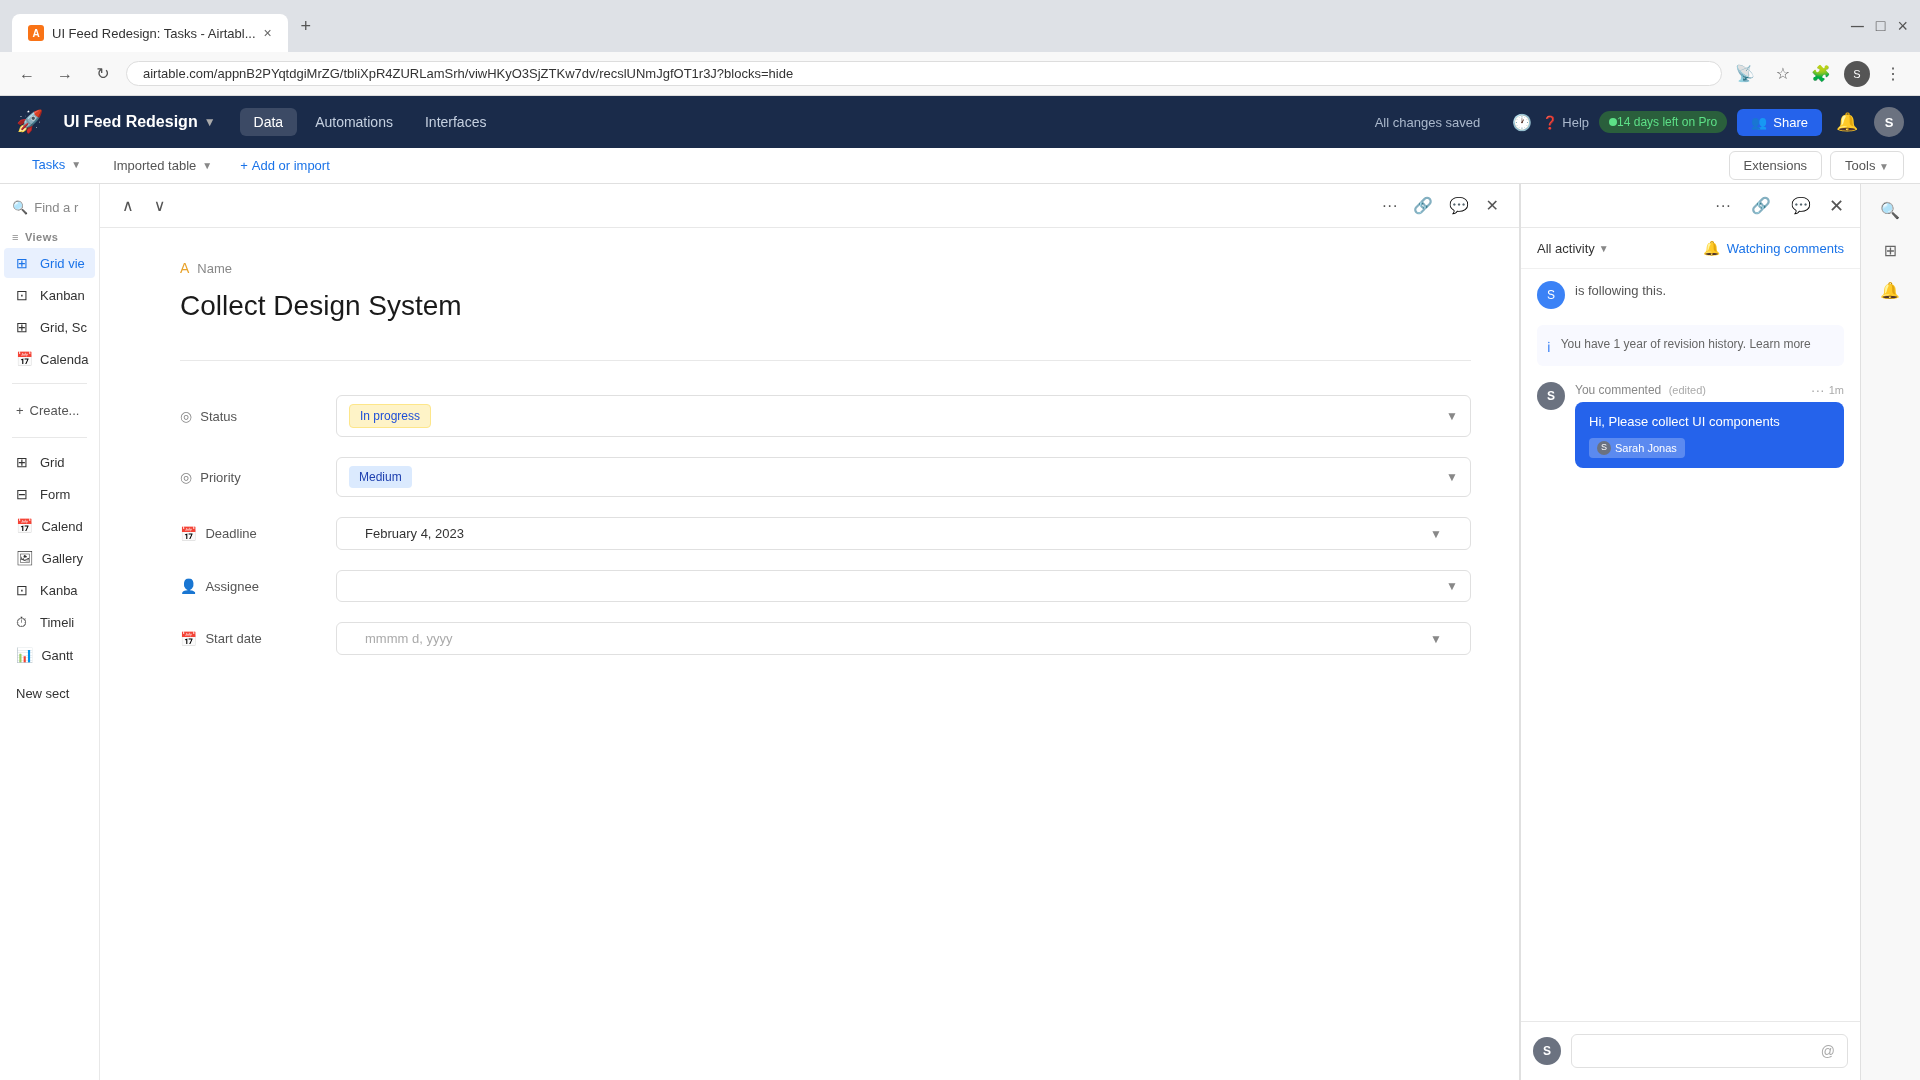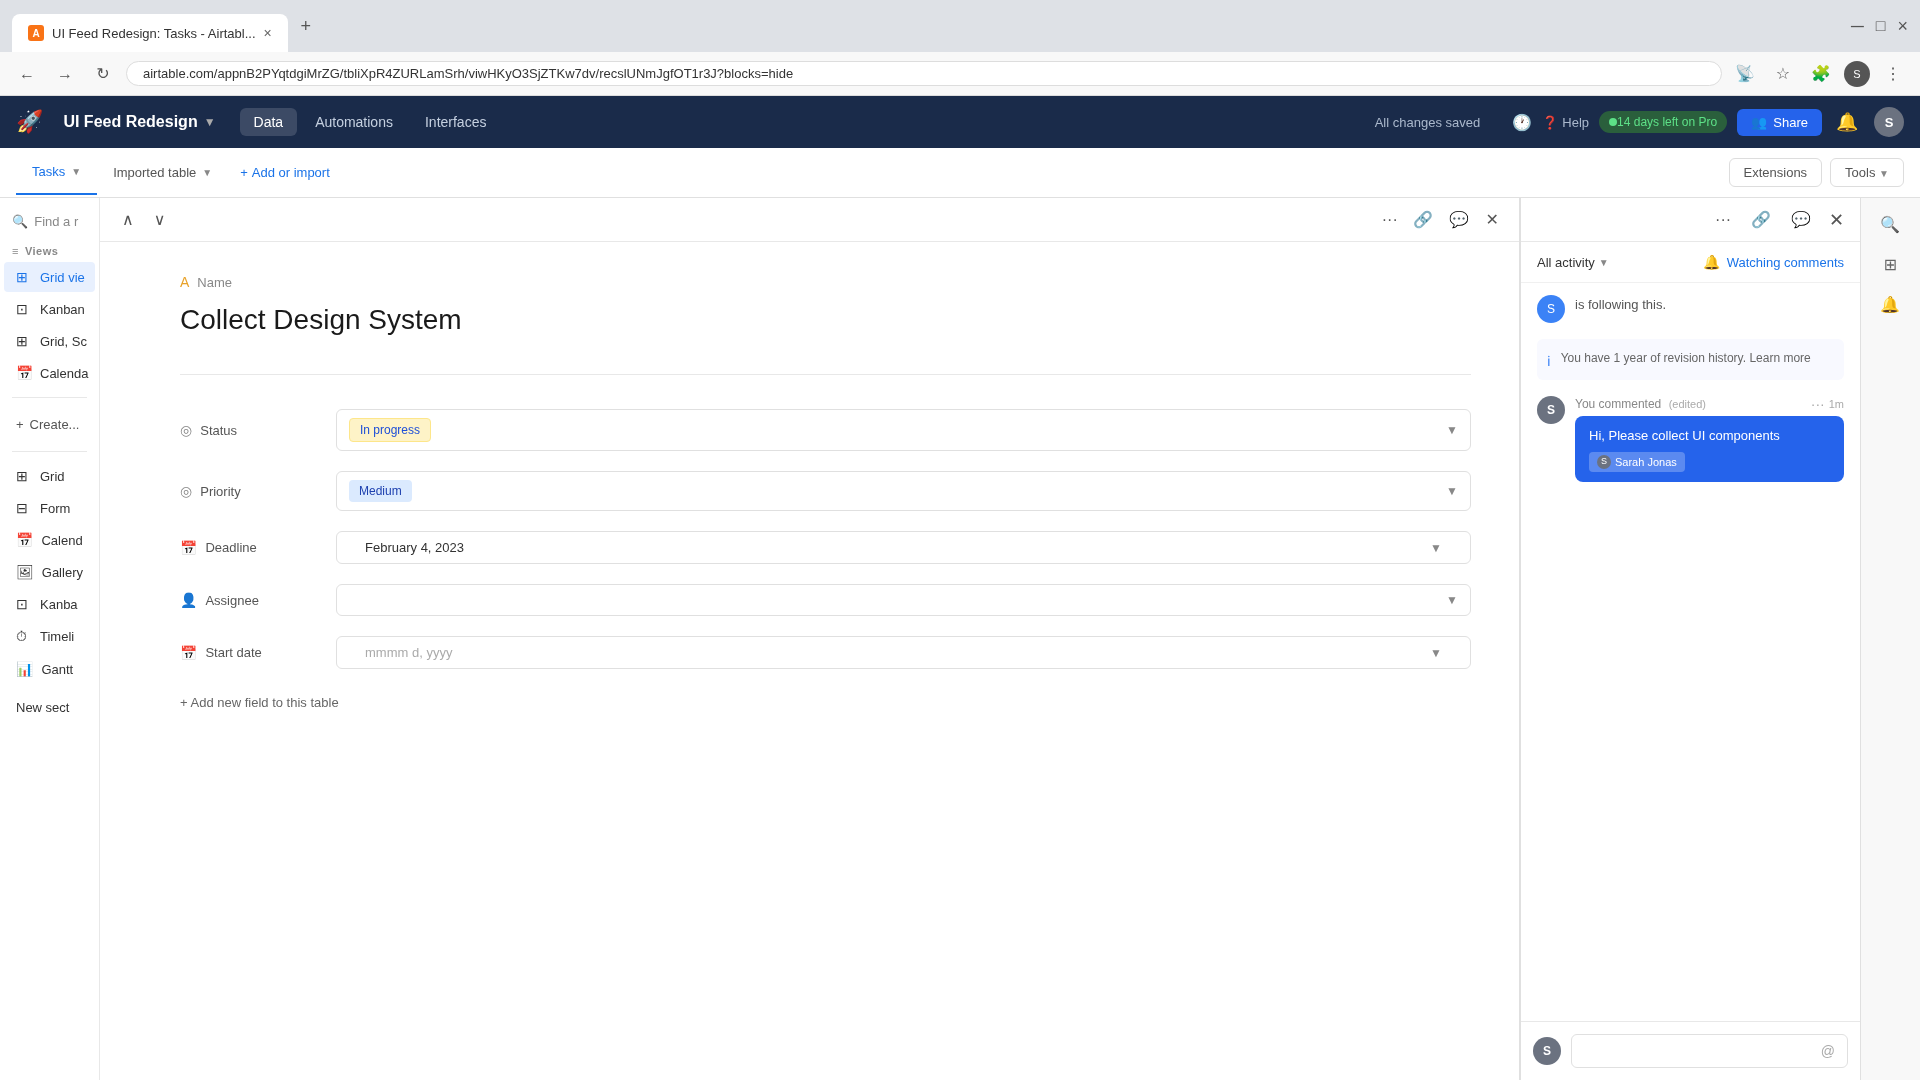--- a/index.html
+++ b/index.html
@@ -32,21 +32,21 @@
     .topbar-status { margin-left: auto; color: #aab8cc; font-size: 13px; }
     .topbar-actions { display: flex; align-items: center; gap: 10px; margin-left: 16px; }
     .topbar-help { color: #aab8cc; font-size: 13px; display: flex; align-items: center; gap: 4px; cursor: pointer; }
     .pro-badge { background: #2a5f3c; color: #5de087; padding: 4px 10px; border-radius: 16px; font-size: 12px; font-weight: 500; display: flex; align-items: center; }
     .pro-dot { width: 8px; height: 8px; background: #5de087; border-radius: 50%; }
     .share-btn { background: #2563eb; color: #fff; padding: 6px 14px; border-radius: 6px; font-size: 13px; font-weight: 500; display: flex; align-items: center; gap: 6px; cursor: pointer; border: none; }
     .topbar-icon-btn { color: #aab8cc; font-size: 18px; cursor: pointer; width: 32px; height: 32px; display: flex; align-items: center; justify-content: center; }
     .topbar-avatar { width: 30px; height: 30px; background: #6b7280; border-radius: 50%; display: flex; align-items: center; justify-content: center; color: #fff; font-size: 13px; font-weight: 600; cursor: pointer; }
 
     
-    .tablebar { height: 50px; background: #fff; border-bottom: 1px solid #e0e0e0; display: flex; align-items: center; padding: 0 0 0 16px; gap: 0; }
+    .tablebar { height: 36px; background: #fff; border-bottom: 1px solid #e0e0e0; display: flex; align-items: center; padding: 0 0 0 16px; gap: 0; }
     .table-tab { padding: 0 16px; height: 44px; display: flex; align-items: center; font-size: 13px; color: #333; cursor: pointer; border-bottom: 2px solid transparent; gap: 6px; }
     .table-tab.active { border-bottom: 2px solid #1a73e8; color: #1a73e8; font-weight: 500; }
     .table-tab-arrow { color: #888; font-size: 10px; }
     .table-import { display: flex; align-items: center; gap: 6px; padding: 0 16px; color: #555; font-size: 13px; cursor: pointer; }
     .table-add { display: flex; align-items: center; gap: 4px; color: #1a73e8; font-size: 13px; cursor: pointer; padding: 0 12px; }
     .tablebar-right { margin-left: auto; display: flex; align-items: center; gap: 8px; padding-right: 16px; }
     .tablebar-btn { padding: 6px 14px; font-size: 13px; color: #555; cursor: pointer; border: 1px solid #ddd; border-radius: 6px; background: #fff; }
 
     
     .main-area { display: flex; flex: 1; overflow: hidden; }
@@ -358,23 +358,20 @@
             <span>Start date</span>
           </div>
           <div class="field-value">
             <div class="field-date">
               <span style="color:#aaa;">mmmm d, yyyy</span>
               <span class="field-date-chevron">▼</span>
             </div>
           </div>
         </div>
 
-        <div class="add-field-btn">
-          <span>+ Add new field to this table</span>
-        </div>
       </div>
     </div>
 
     <div class="comment-panel">
       <div class="comment-toolbar">
         <div class="comment-toolbar-spacer"></div>
         <span class="comment-toolbar-icon">···</span>
         <span class="comment-toolbar-icon">🔗</span>
         <span class="comment-toolbar-icon" style="color:#1a73e8;">💬</span>
         <span class="comment-toolbar-close">✕</span>

